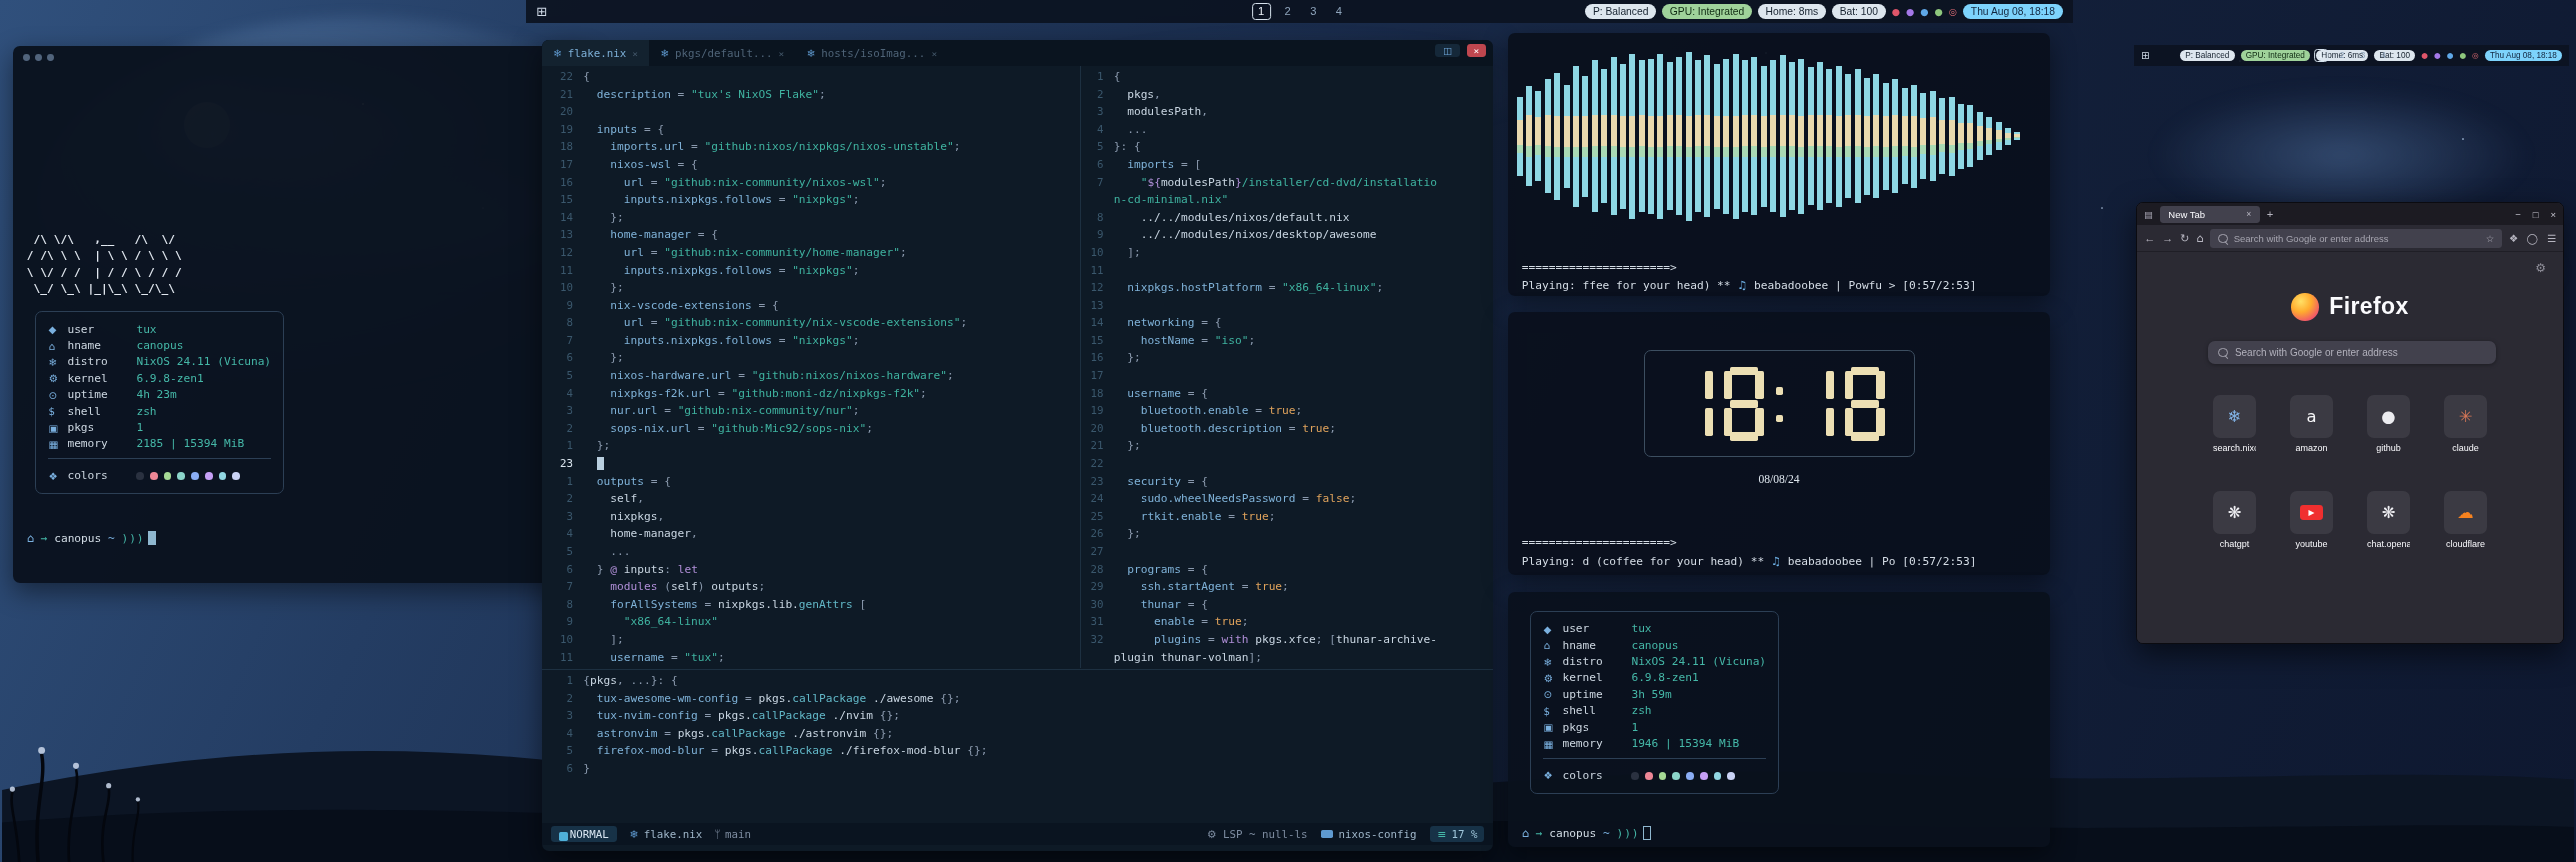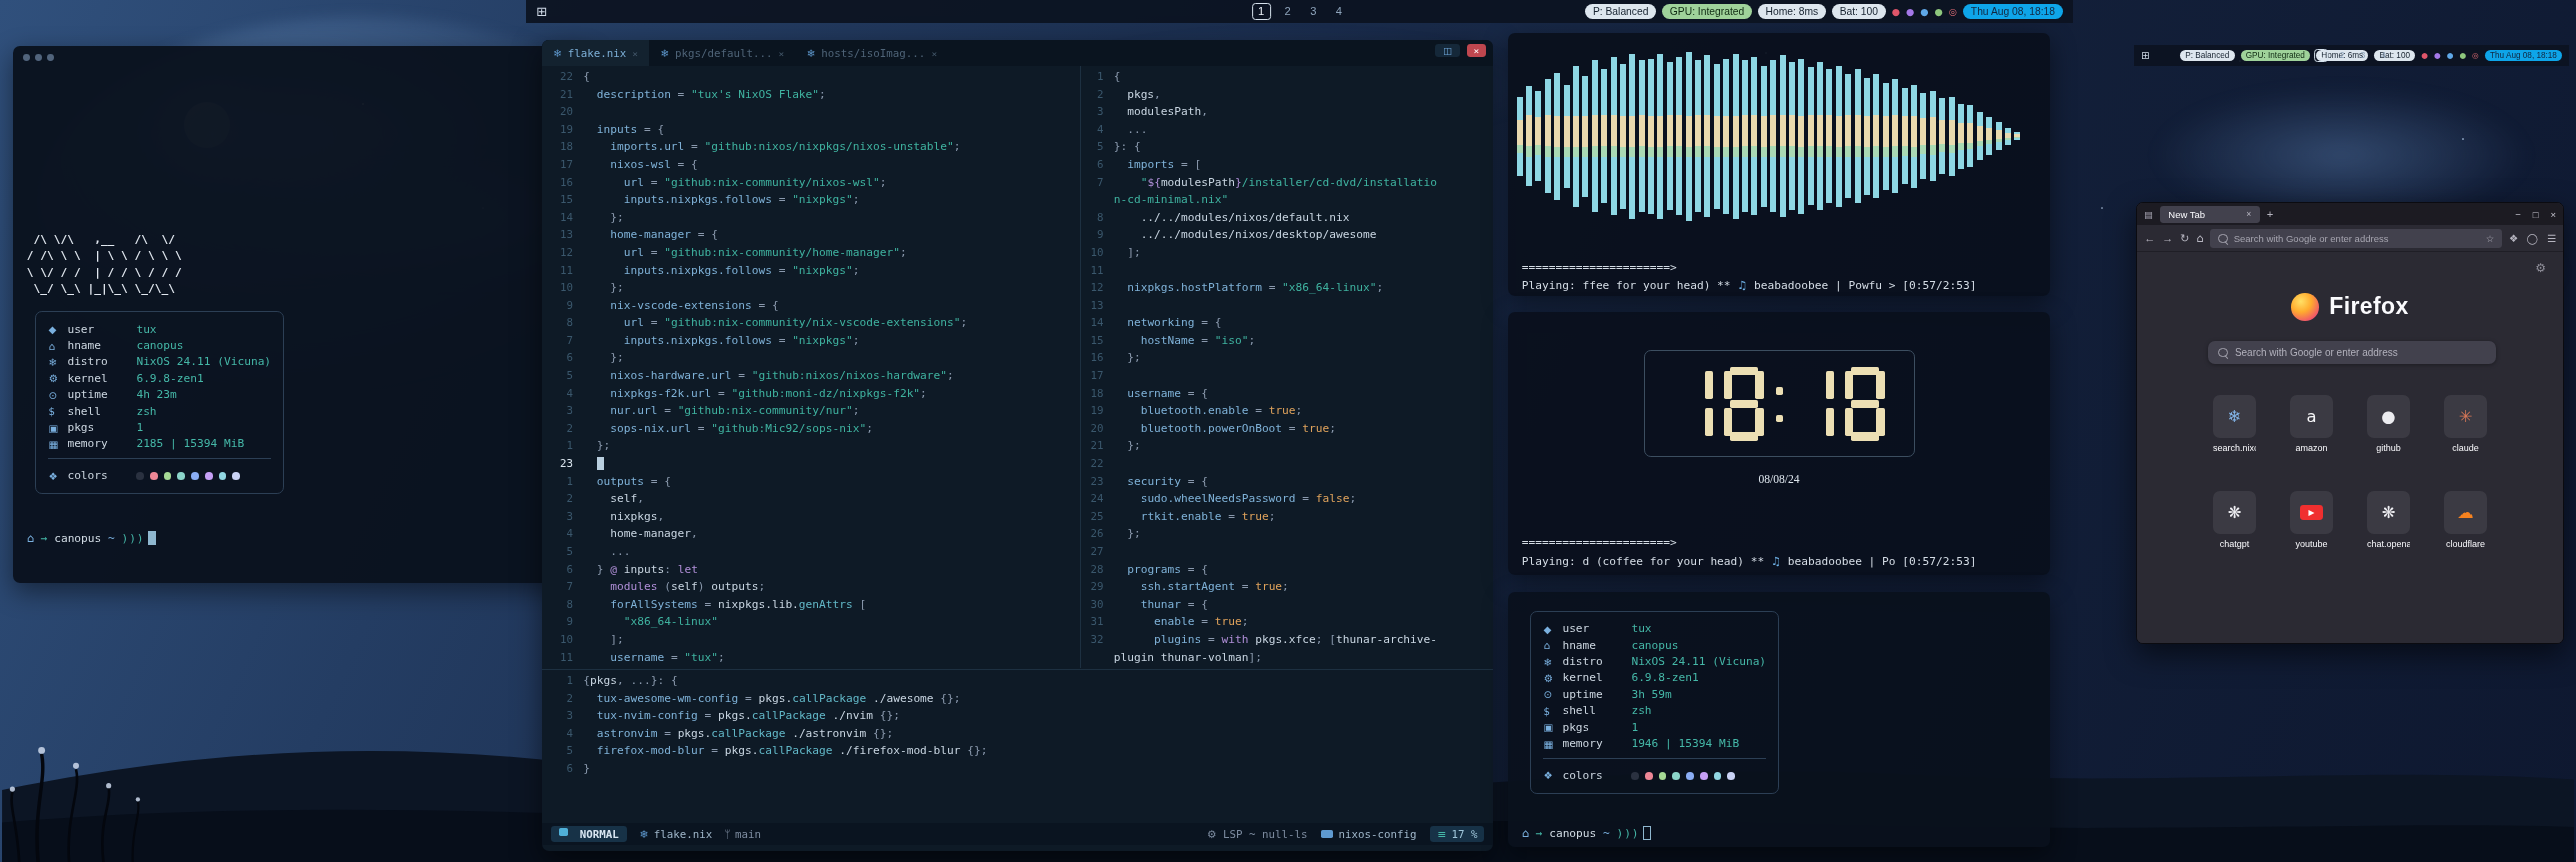--- a/index.html
+++ b/index.html
@@ -33,21 +33,21 @@
   .bar-right{left:2134px;top:45px;width:435px;height:20.7px;padding:0 6.9px;box-sizing:border-box;font-size:8.6px}
   .bar .menu{font-size:13px;color:#cfd9e6}
   .bar-right .menu{font-size:10.3px}
   .tags{position:absolute;left:50%;transform:translateX(-50%);display:flex;gap:8.6px;align-items:center}
   .tag{min-width:17px;text-align:center;color:#8ea4bb;font-size:11.2px;line-height:15.5px}
   .tag.active{border:0.9px solid #d7e3ee;border-radius:3.4px;color:#eef4fa}
   .bar-right .tag{min-width:12px;font-size:8.6px;line-height:11.2px}
   .rightmods{margin-left:auto;display:flex;align-items:center;gap:6px}
   .badge{padding:0.9px 7.7px;border-radius:7.7px;font-size:10.3px;line-height:13px;background:#dde6ee;color:#16222f;white-space:nowrap}
   .badge.green{background:#9fd29a;color:#0f2a12}
-  .badge.date{background:#0ea5e9;color:#12263f}
+  .badge.date{background:#7dd3fc;color:#12263f}
   .bar-right .badge{font-size:8.2px;padding:0 5.2px;border-radius:6px;line-height:11.2px}
   .tray{font-size:9.5px}
   .bar-right .tray{font-size:7.7px}
 
   
   .term{position:absolute;background:rgba(10,17,28,.95);border-radius:6.9px;box-shadow:0 8.6px 26px rgba(0,0,0,.45);
     font-family:"DejaVu Sans Mono",monospace;font-size:11.2px;color:#d3dde6;z-index:4}
   .term-left{left:13px;top:46px;width:578px;height:537px}
   .term-right{left:1508px;top:592px;width:542px;height:255px}
   .dots{position:absolute;left:10.3px;top:7.7px;display:flex;gap:5.2px}
@@ -86,21 +86,21 @@
   .pane-bottom{position:absolute;top:629px;left:0;right:0;height:155px;border-top:0.9px solid #1d3041}
   .cl{display:flex;height:17.6px;align-items:center}
   .ln{width:31px;text-align:right;margin-right:10.3px;color:#3a576c;flex:none;font-size:10.8px}
   .pane-right .ln{width:22.4px}
   .ln.cur{color:#dce7f0}
   .ct{white-space:pre;font-size:11.2px}
   .tk-p{color:#8a99ad}.tk-w{color:#c9d6e2}.tk-a{color:#7fb2d8}.tk-s{color:#3fb3a0}.tk-b{color:#e0a35c}.tk-k{color:#b08fd8}.tk-f{color:#62b8c8}
   .bcur{display:inline-block;width:6.9px;height:13.8px;background:#b9cfdf;vertical-align:text-bottom}
   .nv-status{position:absolute;left:0;right:0;top:783px;height:22.4px;background:#0a1420;display:flex;align-items:center;
     font-size:10.8px;color:#7d8ca0;padding:0 8.6px;gap:12px;box-sizing:border-box}
-  .mode{display:flex;align-items:flex-start;gap:12px;background:#173247;color:#d9e6f2;padding:1.7px 8.6px;border-radius:3.4px;font-weight:bold}
+  .mode{display:flex;align-items:flex-end;gap:2px;background:#173247;color:#d9e6f2;padding:1.7px 8.6px;border-radius:3.4px;font-weight:normal}
   .modeic{width:8.6px;height:8.6px;border-radius:1.7px;background:#4fb0d8;display:inline-block}
   .sfile{color:#9fb6c9;display:flex;gap:5.2px;align-items:center}
   .sfile .ic{color:#5f9ad0}
   .sbranch{display:flex;gap:4.3px;align-items:center}
   .sright{margin-left:auto;display:flex;gap:13.8px;align-items:center}
   .proj{display:flex;align-items:center;gap:5.2px;color:#9fb6c9}
   .folder{width:12px;height:8.6px;background:#5f9ad0;border-radius:1.7px;display:inline-block}
   .pct{background:#173247;color:#9fc6da;padding:1.7px 6.9px;border-radius:3.4px;display:flex;gap:5.2px;align-items:center}
   .pct .ic{color:#45b8a8}
 
@@ -536,21 +536,21 @@
         <div class="cl">
           <span class="ln">18</span>
           <span class="ct"><span class="tk-w">  </span><span class="tk-a">username</span><span class="tk-p"> = {</span></span>
         </div>
         <div class="cl">
           <span class="ln">19</span>
           <span class="ct"><span class="tk-w">    </span><span class="tk-a">bluetooth.enable</span><span class="tk-p"> = </span><span class="tk-b">true</span><span class="tk-p">;</span></span>
         </div>
         <div class="cl">
           <span class="ln">20</span>
-          <span class="ct"><span class="tk-w">    </span><span class="tk-a">bluetooth.powerOnBoot</span><span class="tk-p"> = </span><span class="tk-b">true</span><span class="tk-p">;</span></span>
+          <span class="ct"><span class="tk-w">    </span><span class="tk-a">bluetooth.description</span><span class="tk-p"> = </span><span class="tk-b">true</span><span class="tk-p">;</span></span>
         </div>
         <div class="cl">
           <span class="ln">21</span>
           <span class="ct"><span class="tk-w">  </span><span class="tk-p">};</span></span>
         </div>
         <div class="cl">
           <span class="ln">22</span>
           <span class="ct"></span>
         </div>
         <div class="cl">

